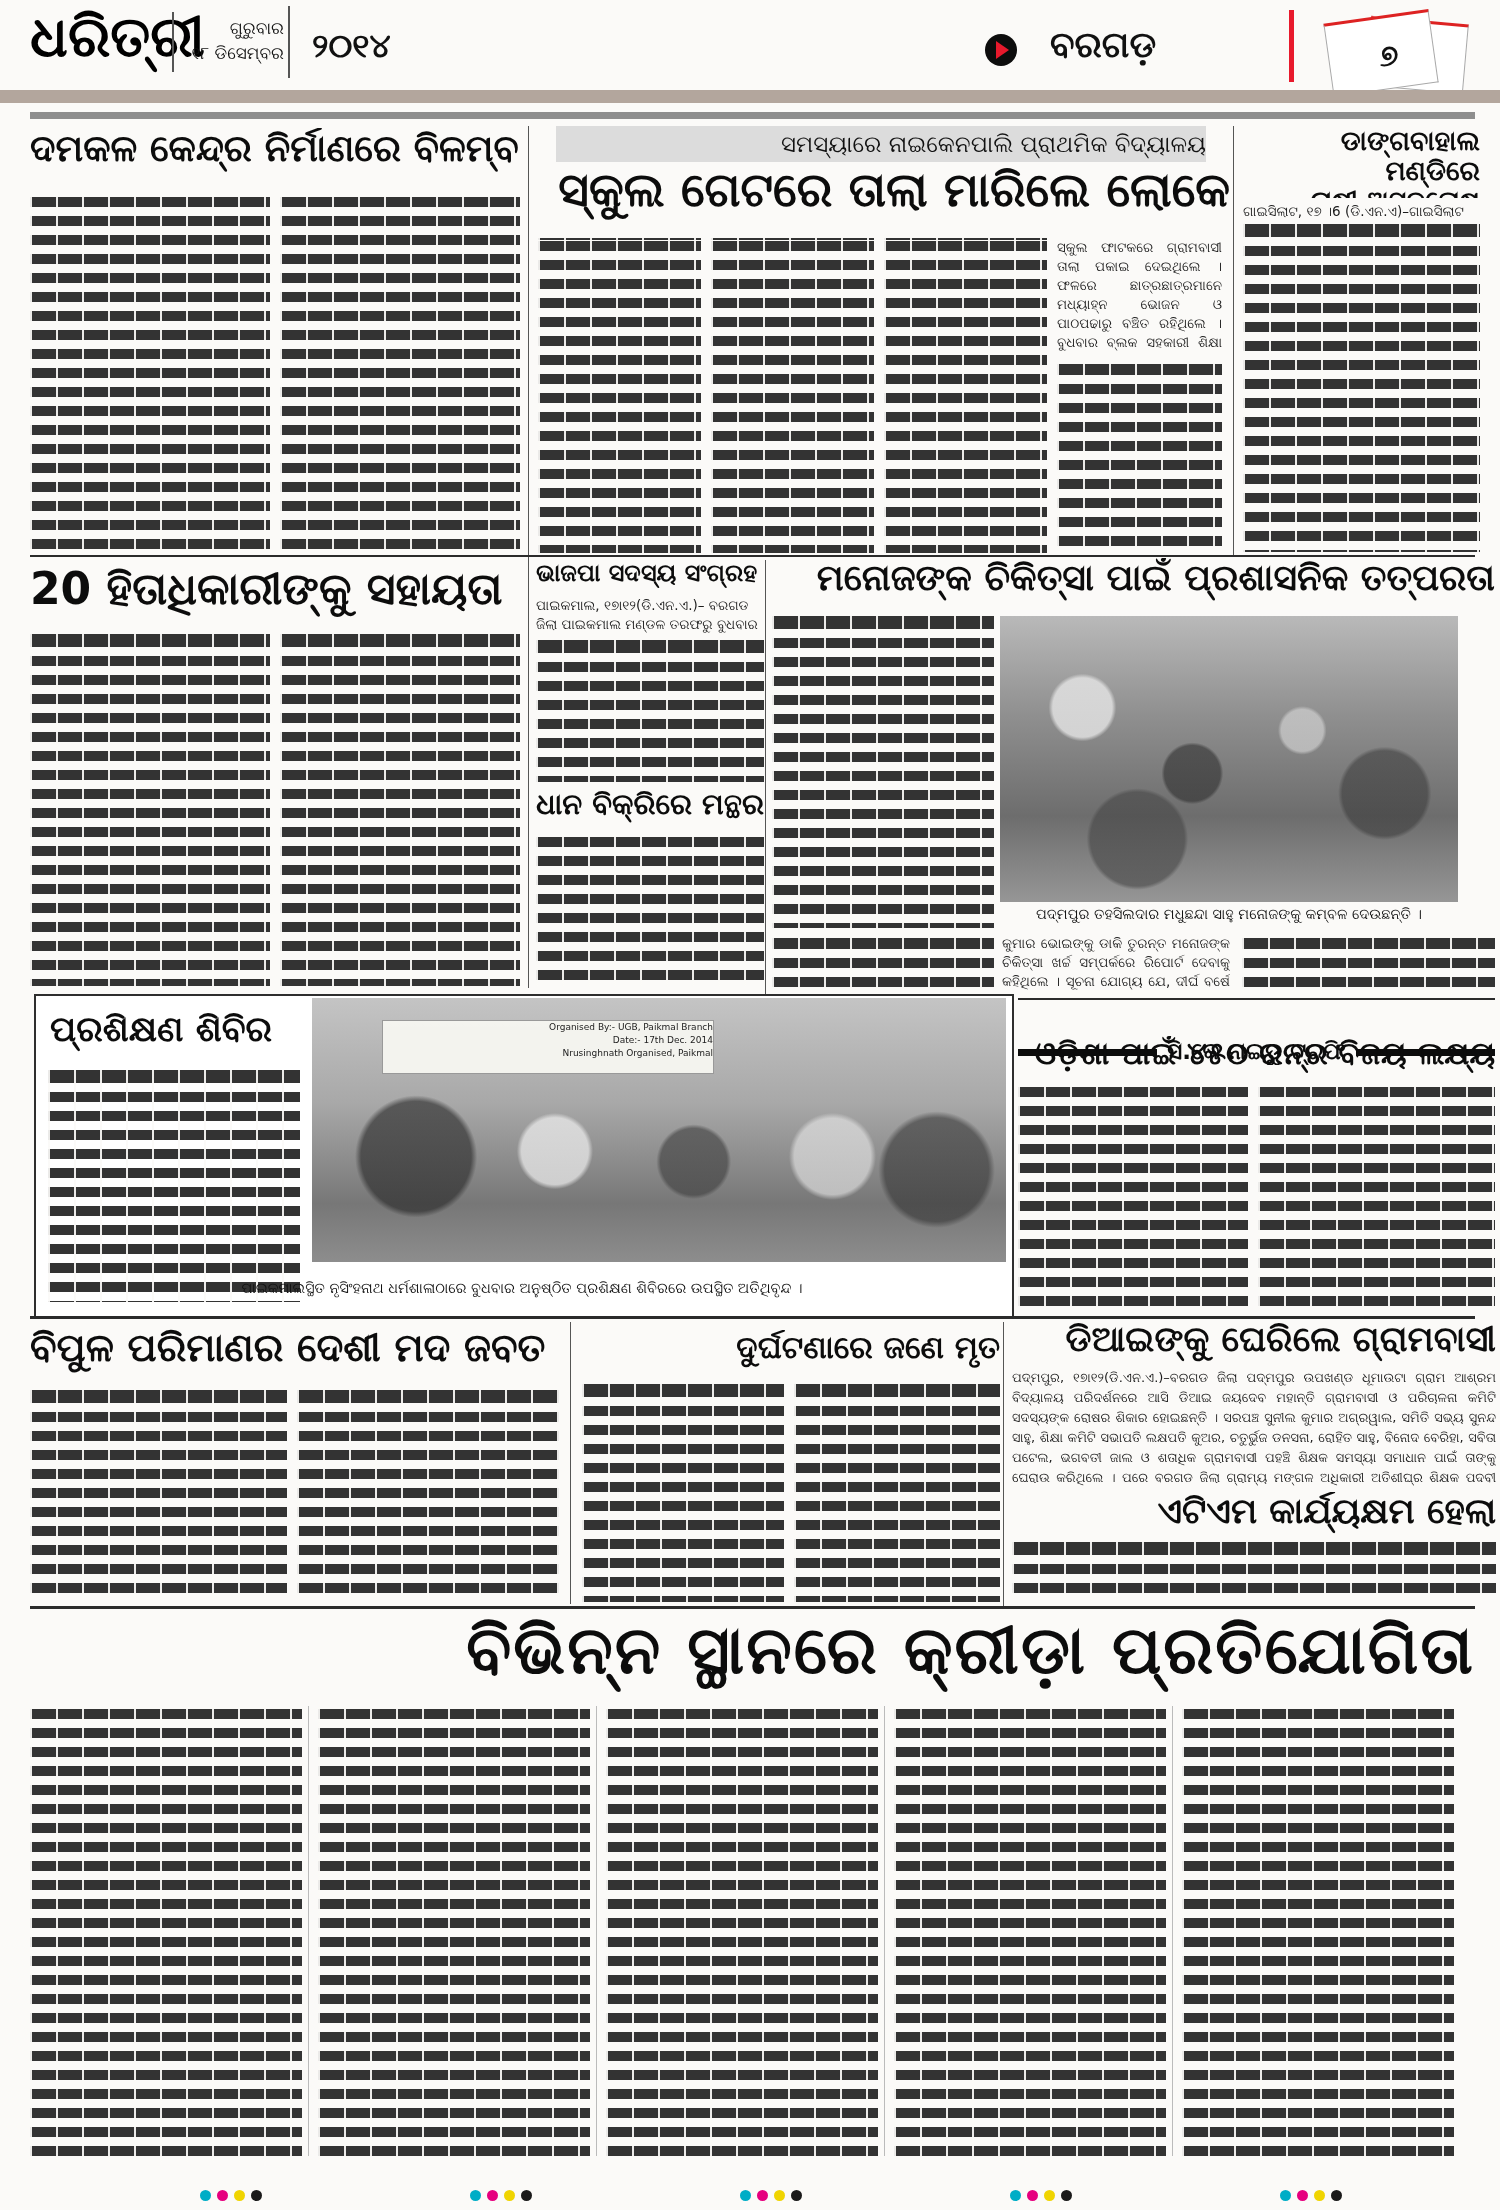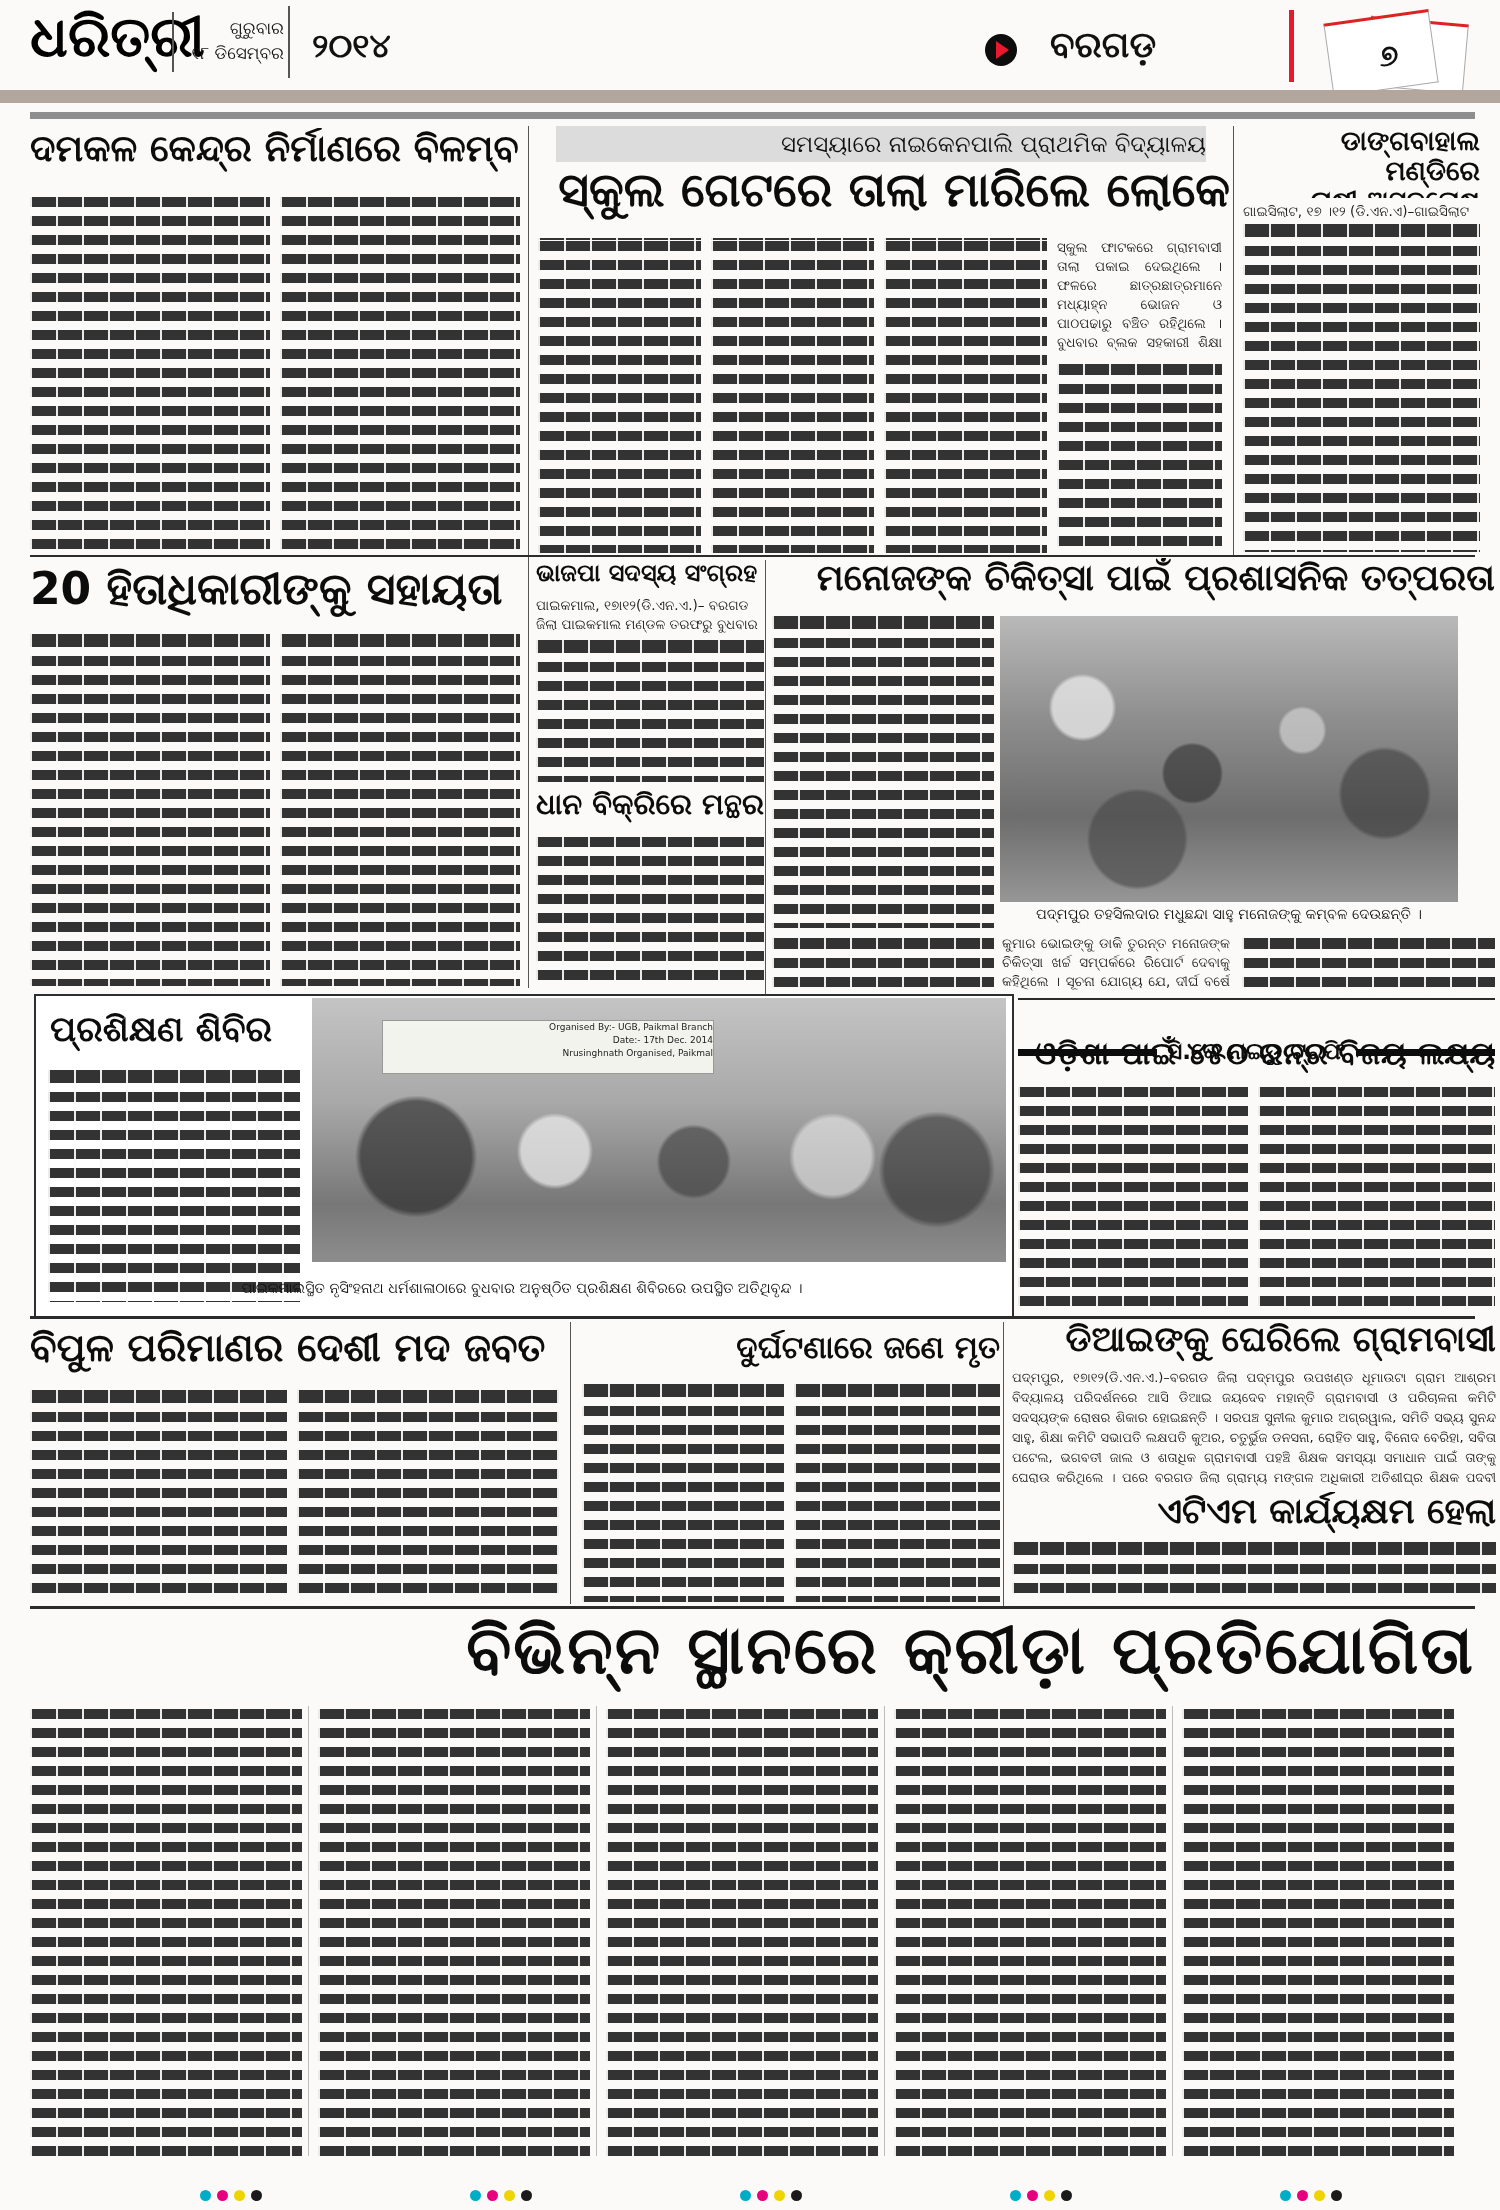--- a/index.html
+++ b/index.html
@@ -91,21 +91,21 @@
 <div class="abs greek" style="left:884px;top:238px;width:163px;height:315px;"></div>
 <div class="abs body-text" style="left:1057px;top:238px;width:165px;height:118px;">ସ୍କୁଲ ଫାଟକରେ ଗ୍ରାମବାସୀ ତାଲା ପକାଇ ଦେଇଥିଲେ । ଫଳରେ ଛାତ୍ରଛାତ୍ରମାନେ ମଧ୍ୟାହ୍ନ ଭୋଜନ ଓ ପାଠପଢାରୁ ବଞ୍ଚିତ ରହିଥିଲେ । ବୁଧବାର ବ୍ଲକ ସହକାରୀ ଶିକ୍ଷା ଅଧିକାରୀ</div>
 <div class="abs greek" style="left:1057px;top:362px;width:165px;height:191px;"></div>
 
 <div class="abs vline" style="left:1233px;top:126px;height:430px;width:1px;"></div>
 
 <div class="abs hl center" style="left:1243px;top:126px;width:237px;height:72px;font-size:27px;">
   <div>ଡାଙ୍ଗବାହାଲ ମଣ୍ଡିରେ</div>
   <div>ଚାଷୀ ଅସନ୍ତୋଷ</div>
 </div>
-<div class="abs dateline nowrap" style="left:1243px;top:202px;width:237px;height:20px;">ଗାଇସିଲାଟ, ୧୭ ।୧୨ (ଡି.ଏନ.ଏ)–ଗାଇସିଲାଟ</div>
+<div class="abs dateline nowrap" style="left:1243px;top:202px;width:237px;height:20px;">ଗାଇସିଲାଟ, ୧୭ ।6 (ଡି.ଏନ.ଏ)–ଗାଇସିଲାଟ</div>
 <div class="abs greek" style="left:1243px;top:224px;width:237px;height:328px;"></div>
 
 <div class="abs hrule" style="left:30px;top:555px;width:1445px;height:2px;"></div>
 
 <div class="abs hl" style="left:30px;top:564px;width:500px;height:58px;font-size:44px;">20 ହିତାଧିକାରୀଙ୍କୁ ସହାୟତା</div>
 <div class="abs greek" style="left:30px;top:634px;width:240px;height:352px;"></div>
 <div class="abs greek" style="left:280px;top:634px;width:240px;height:352px;"></div>
 
 <div class="abs hl center" style="left:536px;top:560px;width:228px;height:34px;font-size:24px;white-space:nowrap;">ଭାଜପା ସଦସ୍ୟ ସଂଗ୍ରହ ଅଭିଯାନ</div>
 <div class="abs dateline" style="left:536px;top:596px;width:228px;height:40px;">ପାଇକମାଲ, ୧୭ା୧୨(ଡି.ଏନ.ଏ.)– ବରଗଡ ଜିଲା ପାଇକମାଲ ମଣ୍ଡଳ ତରଫରୁ ବୁଧବାର ସଦସ୍ୟତା</div>

